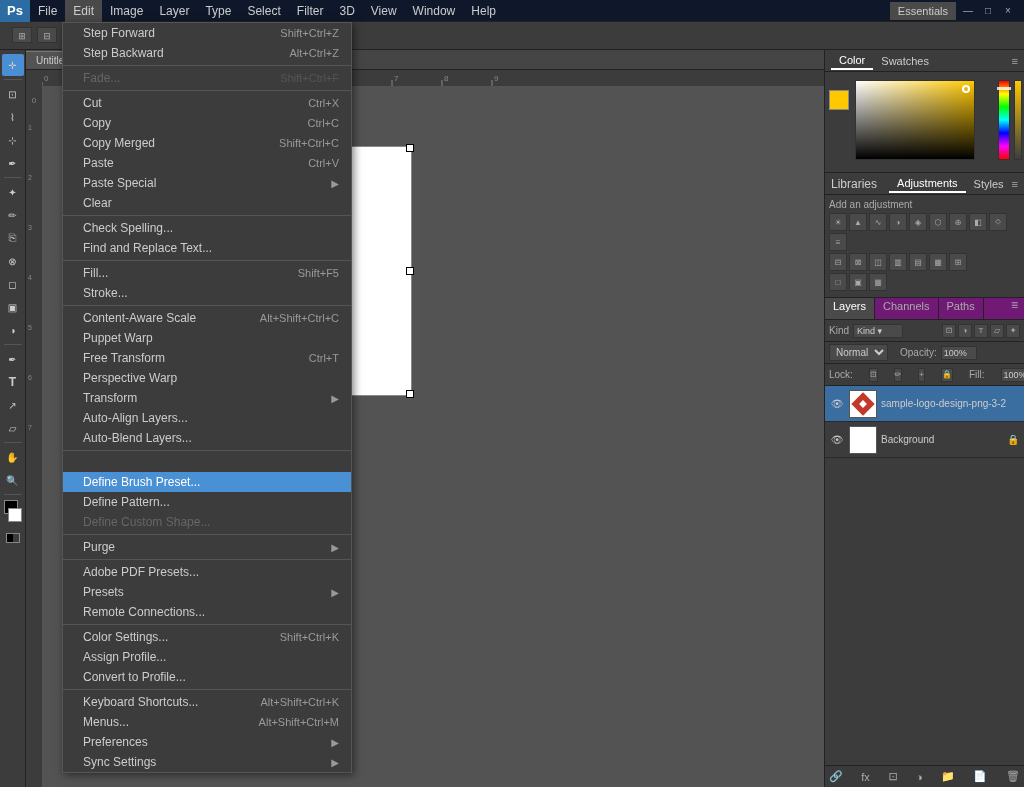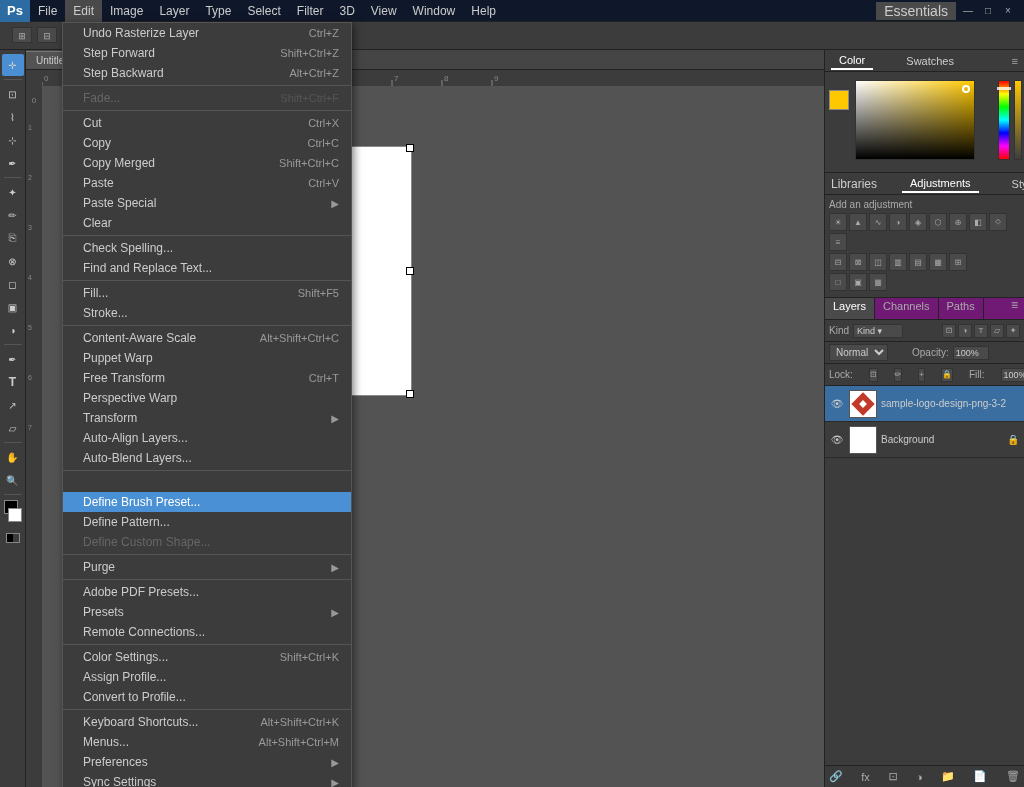--- a/index.html
+++ b/index.html
@@ -65,21 +65,21 @@
     #logo-container { width: 100%; height: 100%; display: flex; flex-direction: column; align-items: center; justify-content: center; }
     #logo-icon { width: 90px; height: 90px; position: relative; margin-bottom: 8px; }
     .logo-text-lorem { font-size: 28px; font-weight: bold; color: #555; letter-spacing: -1px; }
     .logo-text-ipsum { font-size: 11px; color: #888; letter-spacing: 4px; }
 
     
     #right-panel { width: 200px; background: #3c3c3c; border-left: 1px solid #222; display: flex; flex-direction: column; }
 
     
     #color-panel { border-bottom: 1px solid #222; }
-    .panel-header { height: 22px; background: #3c3c3c; display: flex; align-items: center; padding: 0 6px; font-size: 11px; color: #ccc; border-bottom: 1px solid #222; gap: 25px; }
+    .panel-header { height: 22px; background: #3c3c3c; display: flex; align-items: center; padding: 0 6px; font-size: 11px; color: #ccc; border-bottom: 1px solid #222; }
     .panel-tab { padding: 2px 8px; cursor: pointer; font-size: 11px; color: #ccc; }
     .panel-tab.active { color: #fff; border-bottom: 2px solid #fff; }
     .color-content { padding: 4px; height: 100px; position: relative; }
 
     
     #adj-panel { border-bottom: 1px solid #222; flex: 0 0 auto; }
     .adj-content { padding: 4px; }
     .adj-row { display: flex; gap: 2px; flex-wrap: wrap; margin-bottom: 2px; }
     .adj-icon { width: 18px; height: 18px; background: #4a4a4a; border: 1px solid #333; display: flex; align-items: center; justify-content: center; font-size: 8px; color: #aaa; cursor: pointer; }
 
@@ -135,21 +135,21 @@
   <div class="menubar-item">Image</div>
   <div class="menubar-item">Layer</div>
   <div class="menubar-item">Type</div>
   <div class="menubar-item">Select</div>
   <div class="menubar-item">Filter</div>
   <div class="menubar-item">3D</div>
   <div class="menubar-item">View</div>
   <div class="menubar-item">Window</div>
   <div class="menubar-item">Help</div>
   <div class="menubar-right">
-    <span style="font-size:14px;color:#ccc;padding:0 8px;background:#4a4a4a;height:18px;display:flex;align-items:center;">Essentials</span>
+    <span style="font-size:11px;color:#ccc;padding:0 8px;background:#4a4a4a;height:18px;display:flex;align-items:center;">Essentials</span>
     <div class="win-btn">—</div>
     <div class="win-btn">□</div>
     <div class="win-btn">×</div>
   </div>
 </div>
 
 <div id="optionsbar">
   <div style="color:#ccc;font-size:11px;padding:0 8px;">
     <span style="display:inline-block;width:20px;height:16px;background:#4a4a4a;border:1px solid #333;font-size:9px;text-align:center;line-height:16px;color:#aaa;margin-right:2px;">⊞</span>
     <span style="display:inline-block;width:20px;height:16px;background:#4a4a4a;border:1px solid #333;font-size:9px;text-align:center;line-height:16px;color:#aaa;margin-right:2px;">⊟</span>
@@ -396,21 +396,21 @@
           <div style="width:14px;height:14px;background:#4a4a4a;border:1px solid #333;display:flex;align-items:center;justify-content:center;font-size:8px;color:#aaa;">◑</div>
           <div style="width:14px;height:14px;background:#4a4a4a;border:1px solid #333;display:flex;align-items:center;justify-content:center;font-size:8px;color:#aaa;">T</div>
           <div style="width:14px;height:14px;background:#4a4a4a;border:1px solid #333;display:flex;align-items:center;justify-content:center;font-size:8px;color:#aaa;">▱</div>
           <div style="width:14px;height:14px;background:#4a4a4a;border:1px solid #333;display:flex;align-items:center;justify-content:center;font-size:8px;color:#aaa;">✦</div>
         </div>
       </div>
       <div class="layers-blend">
         <select class="blend-select">
           <option>Normal</option>
         </select>
-        <span style="font-size:10px;color:#aaa;margin-left:20px;">Opacity:</span>
+        <span style="font-size:10px;color:#aaa;margin-left:8px;">Opacity:</span>
         <div style="background:#4a4a4a;border:1px solid #333;color:#ccc;font-size:9px;padding:1px 2px;width:36px;">100%</div>
       </div>
       <div class="layers-lock">
         <span style="font-size:10px;color:#aaa;">Lock:</span>
         <div style="width:14px;height:14px;background:#4a4a4a;border:1px solid #333;display:flex;align-items:center;justify-content:center;font-size:8px;color:#aaa;">⊡</div>
         <div style="width:14px;height:14px;background:#4a4a4a;border:1px solid #333;display:flex;align-items:center;justify-content:center;font-size:8px;color:#aaa;">✏</div>
         <div style="width:14px;height:14px;background:#4a4a4a;border:1px solid #333;display:flex;align-items:center;justify-content:center;font-size:8px;color:#aaa;">+</div>
         <div style="width:14px;height:14px;background:#4a4a4a;border:1px solid #333;display:flex;align-items:center;justify-content:center;font-size:8px;color:#aaa;">🔒</div>
         <span style="margin-left:auto;font-size:10px;color:#aaa;">Fill:</span>
         <div style="background:#4a4a4a;border:1px solid #333;color:#ccc;font-size:9px;padding:1px 2px;width:36px;">100%</div>
@@ -444,24 +444,20 @@
         <span style="font-size:11px;cursor:pointer;color:#aaa;">📁</span>
         <span style="font-size:11px;cursor:pointer;color:#aaa;">📄</span>
         <span style="font-size:11px;cursor:pointer;color:#aaa;">🗑</span>
       </div>
     </div>
   </div>
 </div>
 
 <div id="edit-menu">
   <div class="menu-item">
-    <span>Undo Rasterize Layer</span>
-    <span class="menu-shortcut">Ctrl+Z</span>
-  </div>
-  <div class="menu-item">
     <span>Step Forward</span>
     <span class="menu-shortcut">Shift+Ctrl+Z</span>
   </div>
   <div class="menu-item">
     <span>Step Backward</span>
     <span class="menu-shortcut">Alt+Ctrl+Z</span>
   </div>
   <div class="menu-sep"></div>
   <div class="menu-item disabled">
     <span>Fade...</span>

